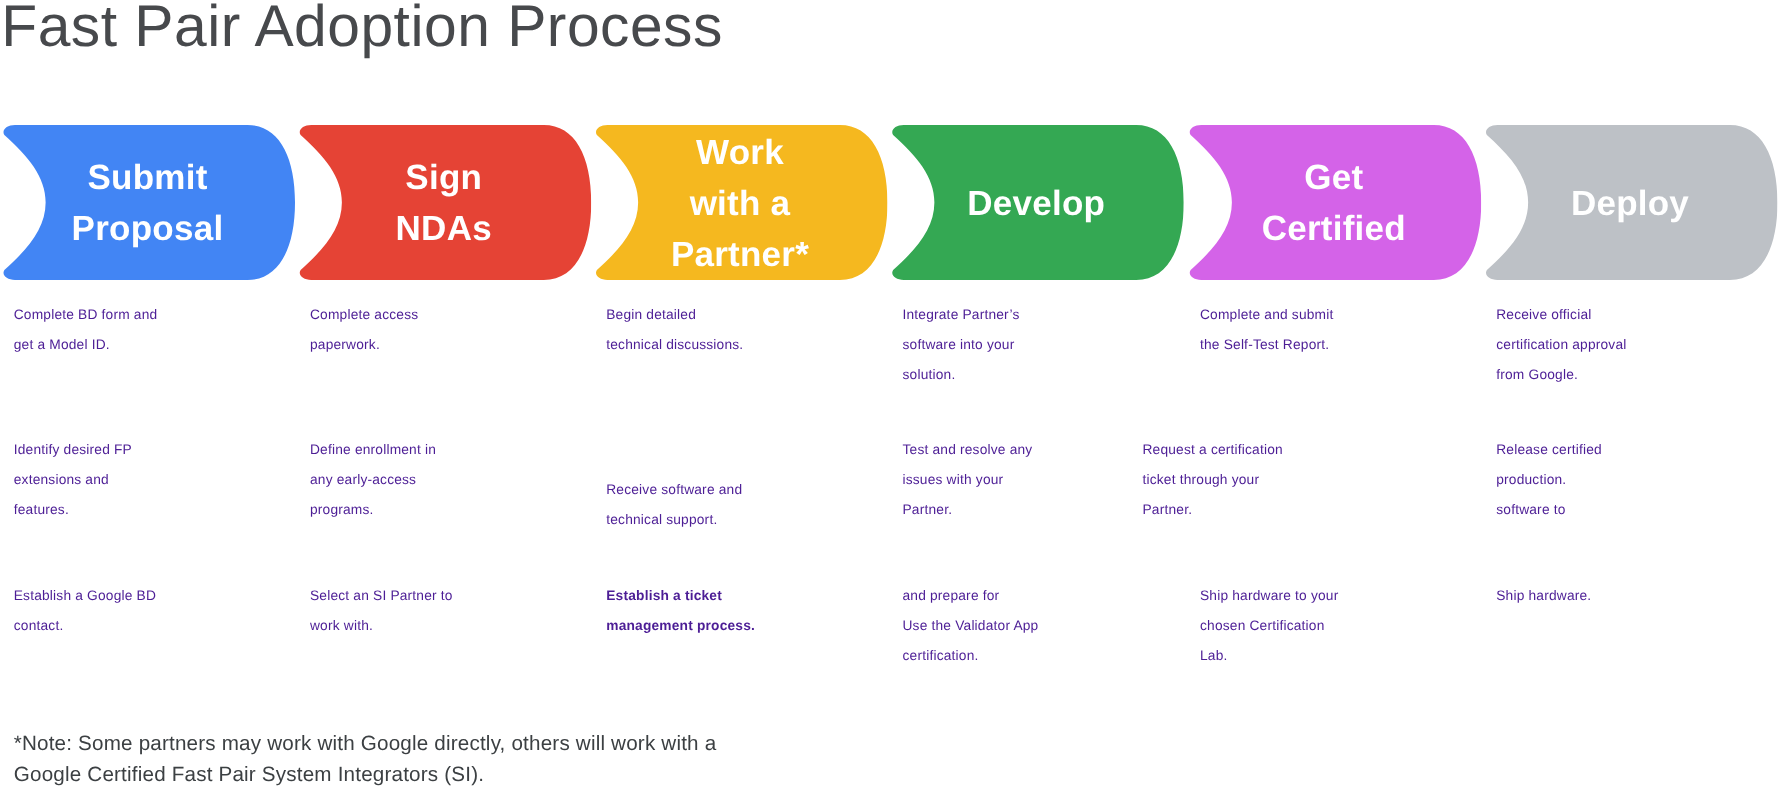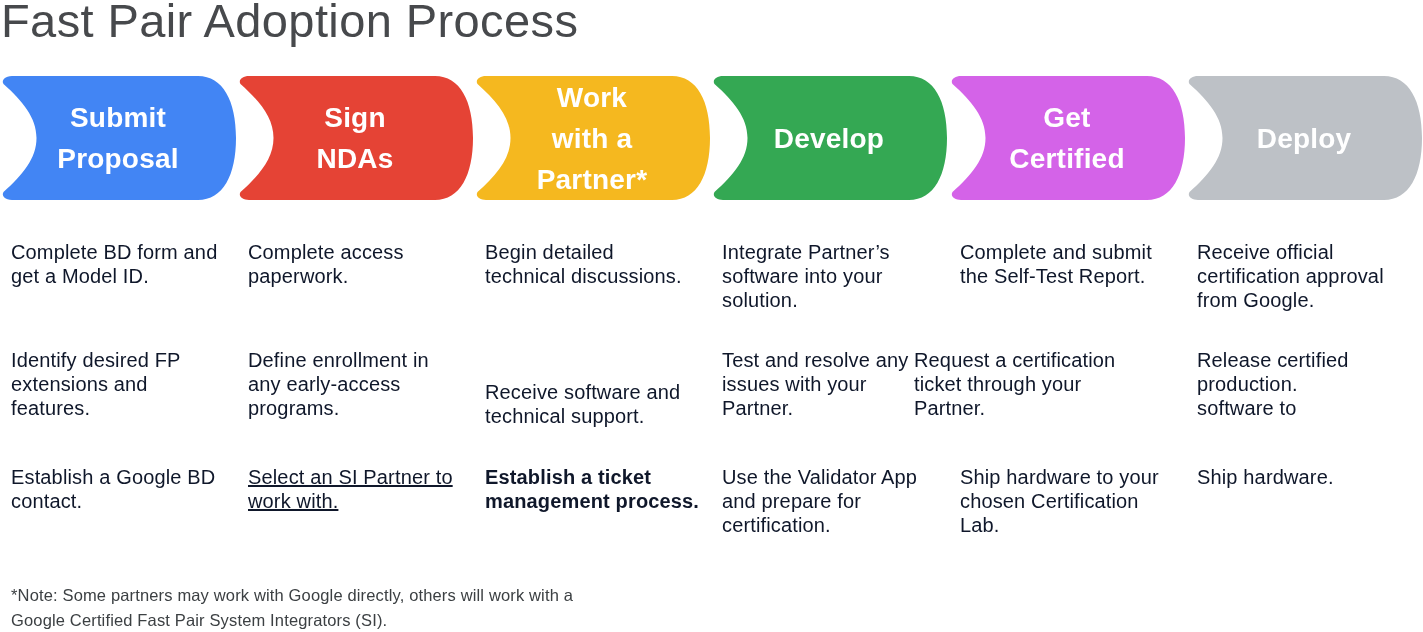--- a/index.html
+++ b/index.html
@@ -22,21 +22,21 @@
     margin: 0;
     font-size: 47px;
     line-height: 1;
     font-weight: 400;
     letter-spacing: 0.4px;
     color: #47494c;
   }
   .stages {
     position: absolute;
     left: 0;
-    top: 76px;
+    top: 100px;
     width: 1423px;
     height: 124px;
   }
   .stage {
     position: absolute;
     top: 0;
     width: 236px;
     height: 124px;
   }
   .stage svg.shape {
@@ -63,22 +63,22 @@
   }
   .desc-row {
     position: absolute;
     left: 0;
     width: 1423px;
   }
   .desc-cell {
     position: absolute;
     top: 0;
     width: 216px;
-    color: #0f172a;
-    font-size: 20px;
+    color: #4c1d95;
+    font-size: 11px;
     line-height: 24px;
     letter-spacing: 0.15px;
   }
   .note {
     position: absolute;
     left: 11px;
     top: 583px;
     color: #3c4043;
     font-size: 16.5px;
     line-height: 25px;
@@ -205,31 +205,31 @@
         <div>Release certified</div>
         <div>production.</div>
         <div>software to</div>
       </div>
     </div>
   <div class="desc-row" style="top:465px">
       <div class="desc-cell" style="left: 11px;">
         <div>Establish a Google BD</div>
         <div>contact.</div>
       </div>
-      <div class="desc-cell" style="left: 248px; text-decoration: underline;">
+      <div class="desc-cell" style="left: 248px;">
         <div>Select an SI Partner to</div>
         <div>work with.</div>
       </div>
       <div class="desc-cell" style="left: 485px; font-weight: bold;">
         <div>Establish a ticket</div>
         <div>management process.</div>
       </div>
       <div class="desc-cell" style="left: 722px;">
+        <div>and prepare for</div>
         <div>Use the Validator App</div>
-        <div>and prepare for</div>
         <div>certification.</div>
       </div>
       <div class="desc-cell" style="left: 960px;">
         <div>Ship hardware to your</div>
         <div>chosen Certification</div>
         <div>Lab.</div>
       </div>
       <div class="desc-cell" style="left: 1197px;">
         <div>Ship hardware.</div>
       </div>

